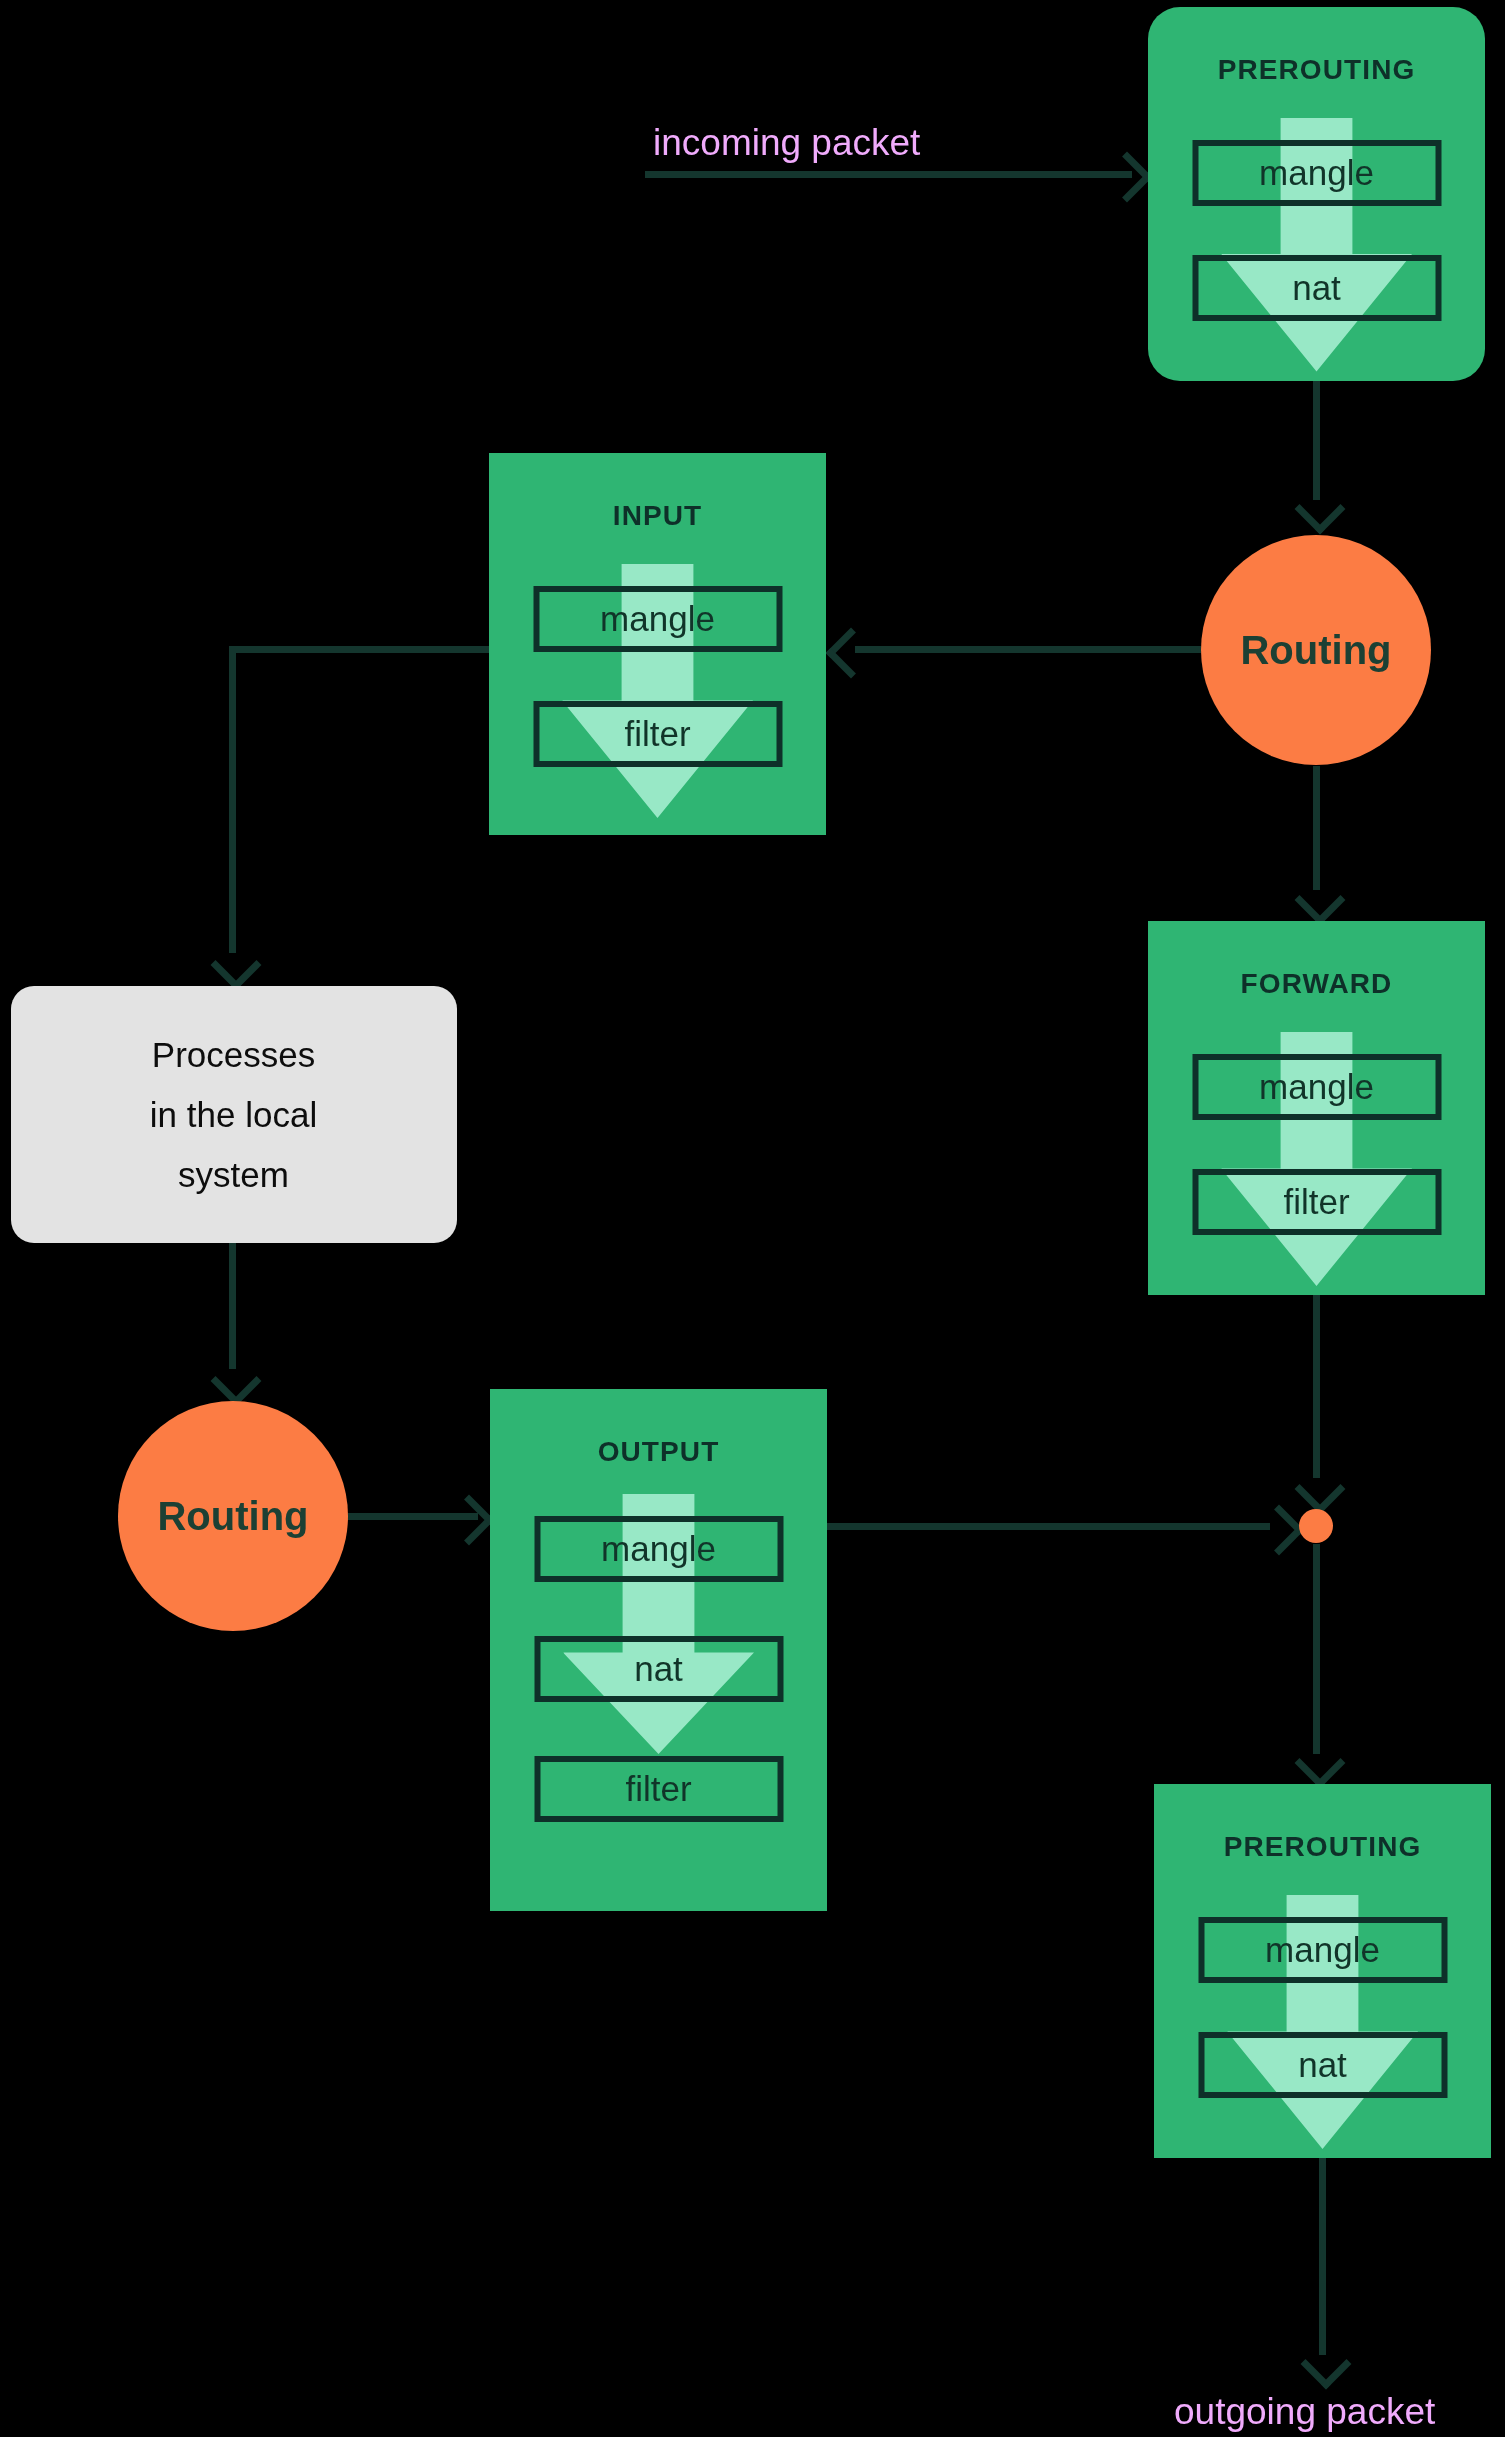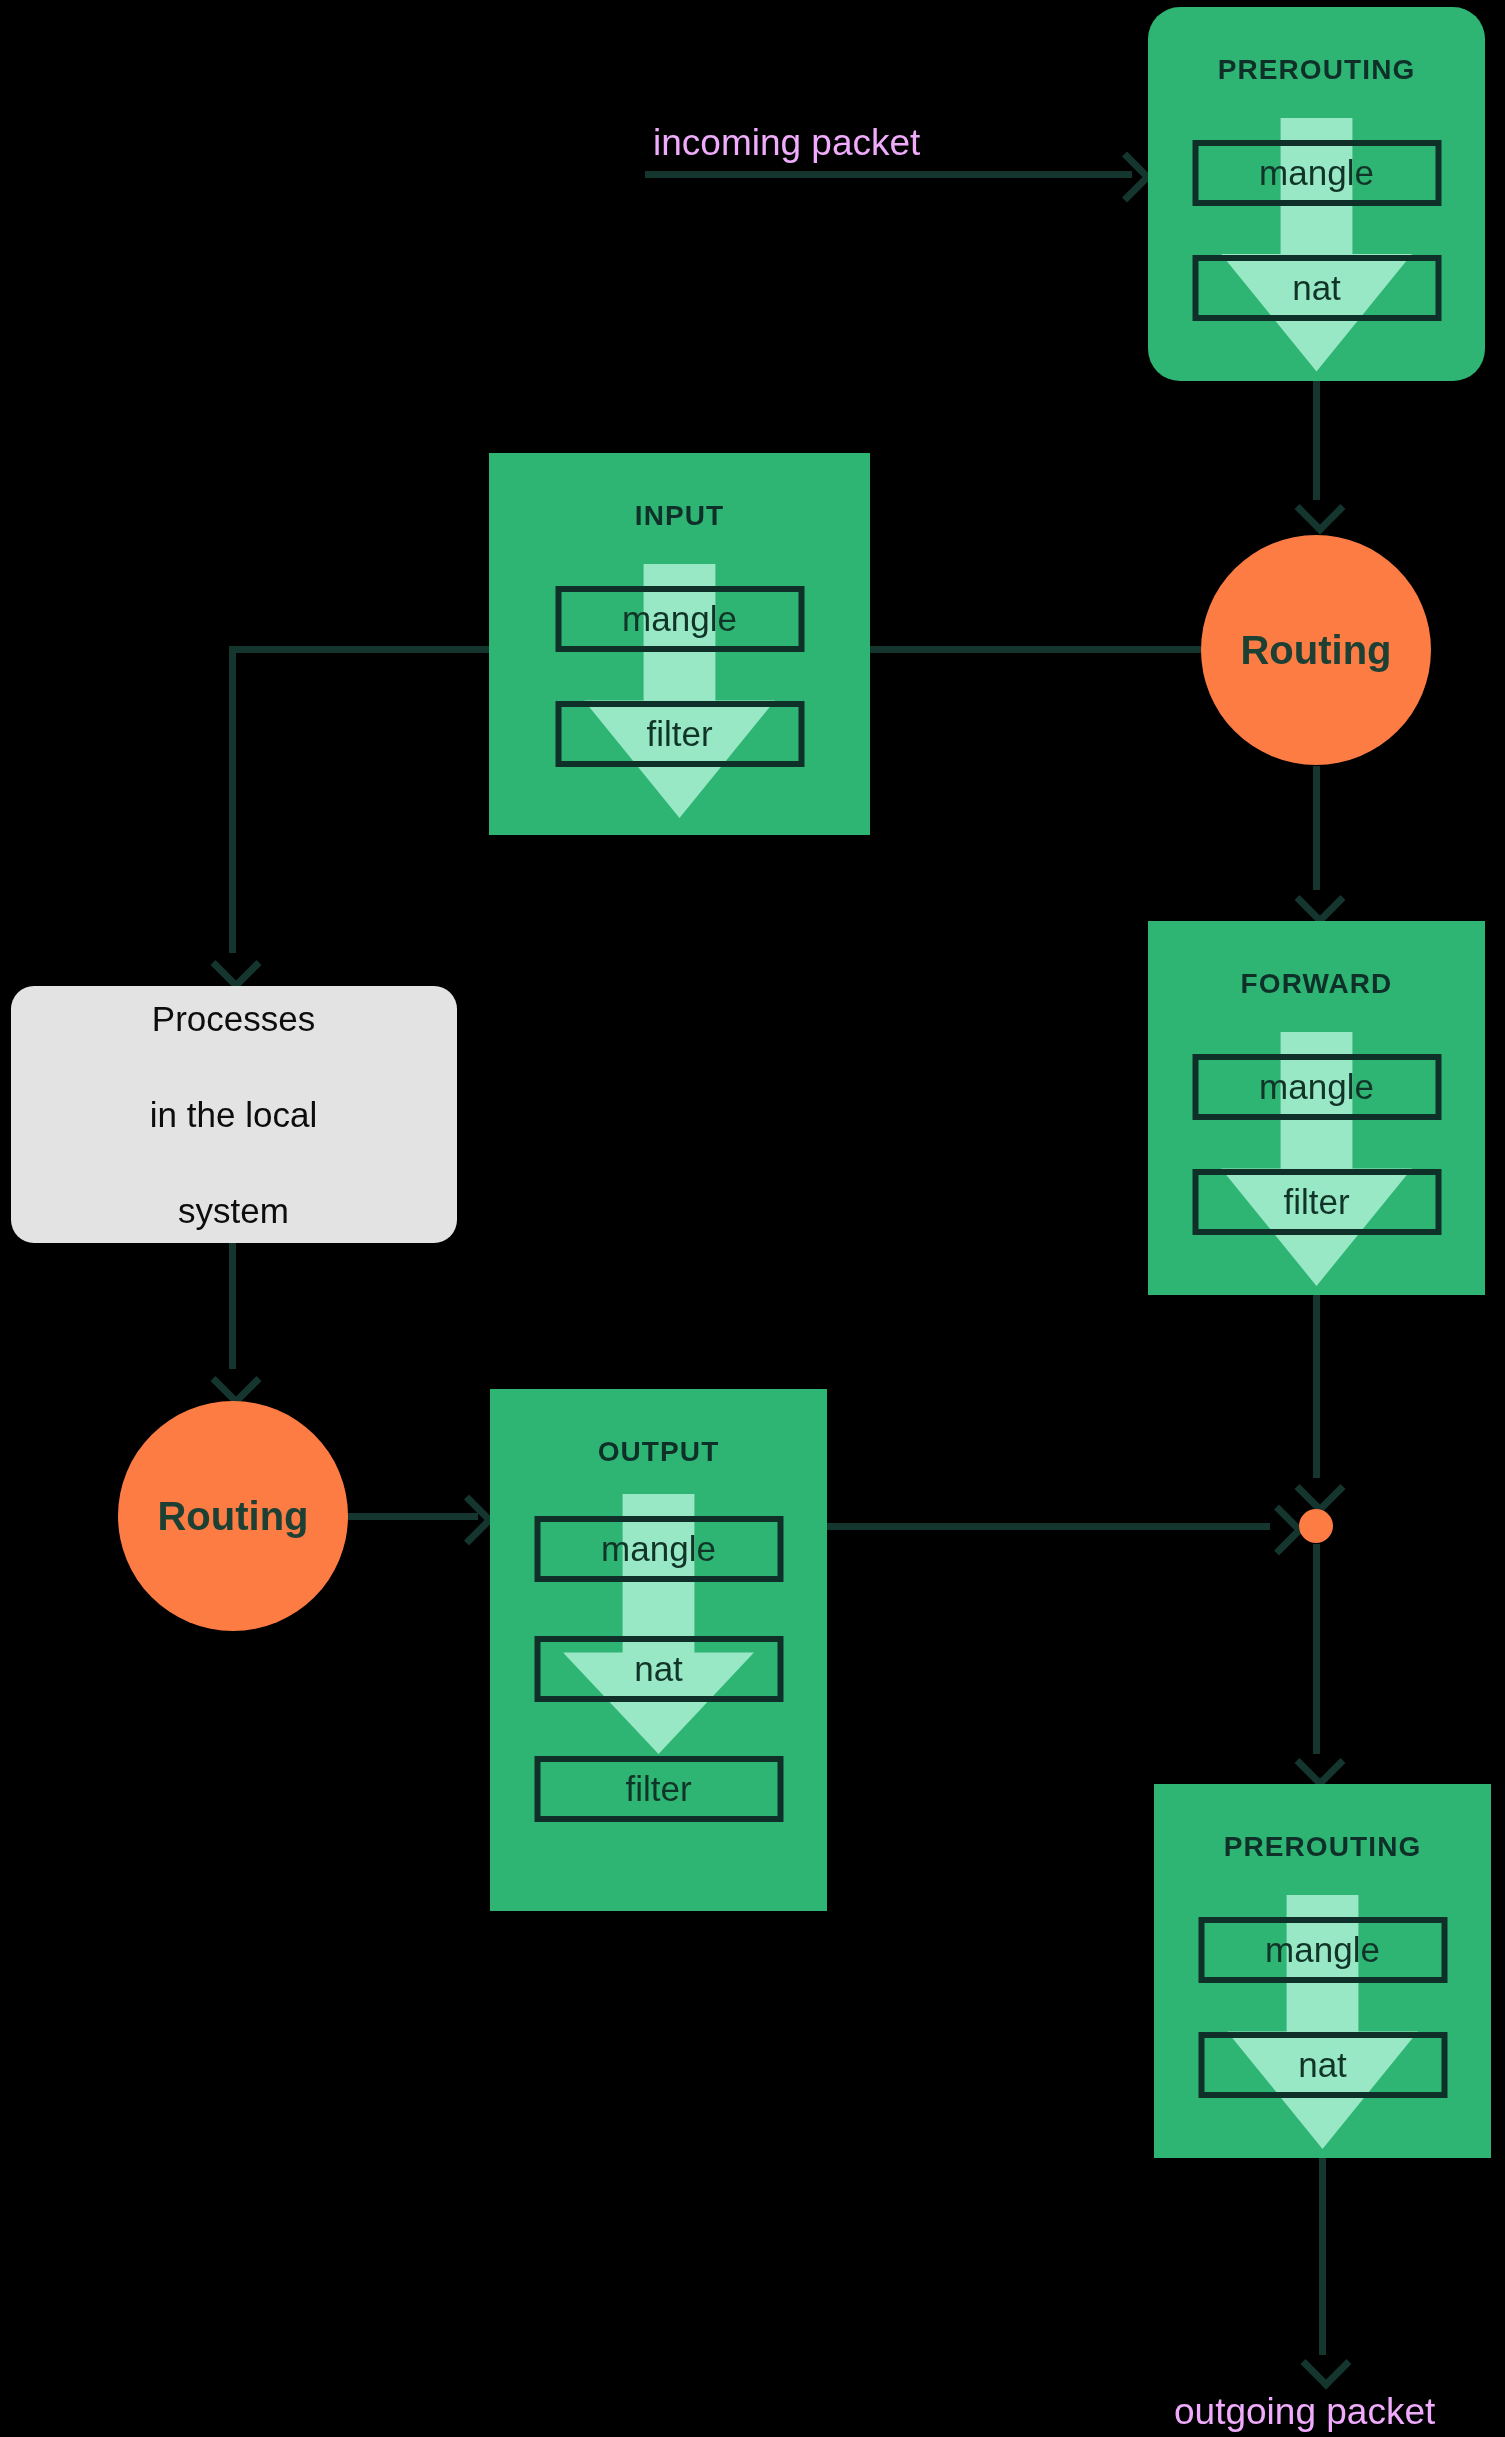--- a/index.html
+++ b/index.html
@@ -15,21 +15,21 @@
     background: #000000;
     overflow: hidden;
   }
 
   
   .chain {
     position: absolute;
     background: #2fb573;
   }
   #prerouting  { left: 1148px; top: 6.6px;   width: 337px; height: 374px; border-radius: 32px; }
-  #input       { left: 489px;  top: 453px;  width: 381px; height: 382px; }
+  #input       { left: 489px;  top: 453px;  width: 337px; height: 382px; }
   #forward     { left: 1148px; top: 921px; width: 337px; height: 374px; }
   #output      { left: 490px;  top: 1389px; width: 337px; height: 522px; }
   #postrouting { left: 1154px; top: 1784px; width: 337px; height: 374px; }
 
   .chain-title {
     position: absolute;
     top: 47px; left: 0; right: 0;
     text-align: center;
     font-weight: bold;
     font-size: 28px;
@@ -109,21 +109,20 @@
     width: 446px; height: 257px;
     background: #e3e3e3;
     border-radius: 23px;
     display: flex;
     flex-direction: column;
     justify-content: center;
     text-align: center;
     font-size: 35px;
     line-height: 60px;
     color: #0d0d0d;
-    gap: 36px;
   }
 
   
   .pkt-label {
     position: absolute;
     font-size: 37px;
     color: #f0abfc;
   }
   #lbl-incoming { left: 653px; top: 122px; }
   #lbl-outgoing { left: 1174px; top: 2391px; }

